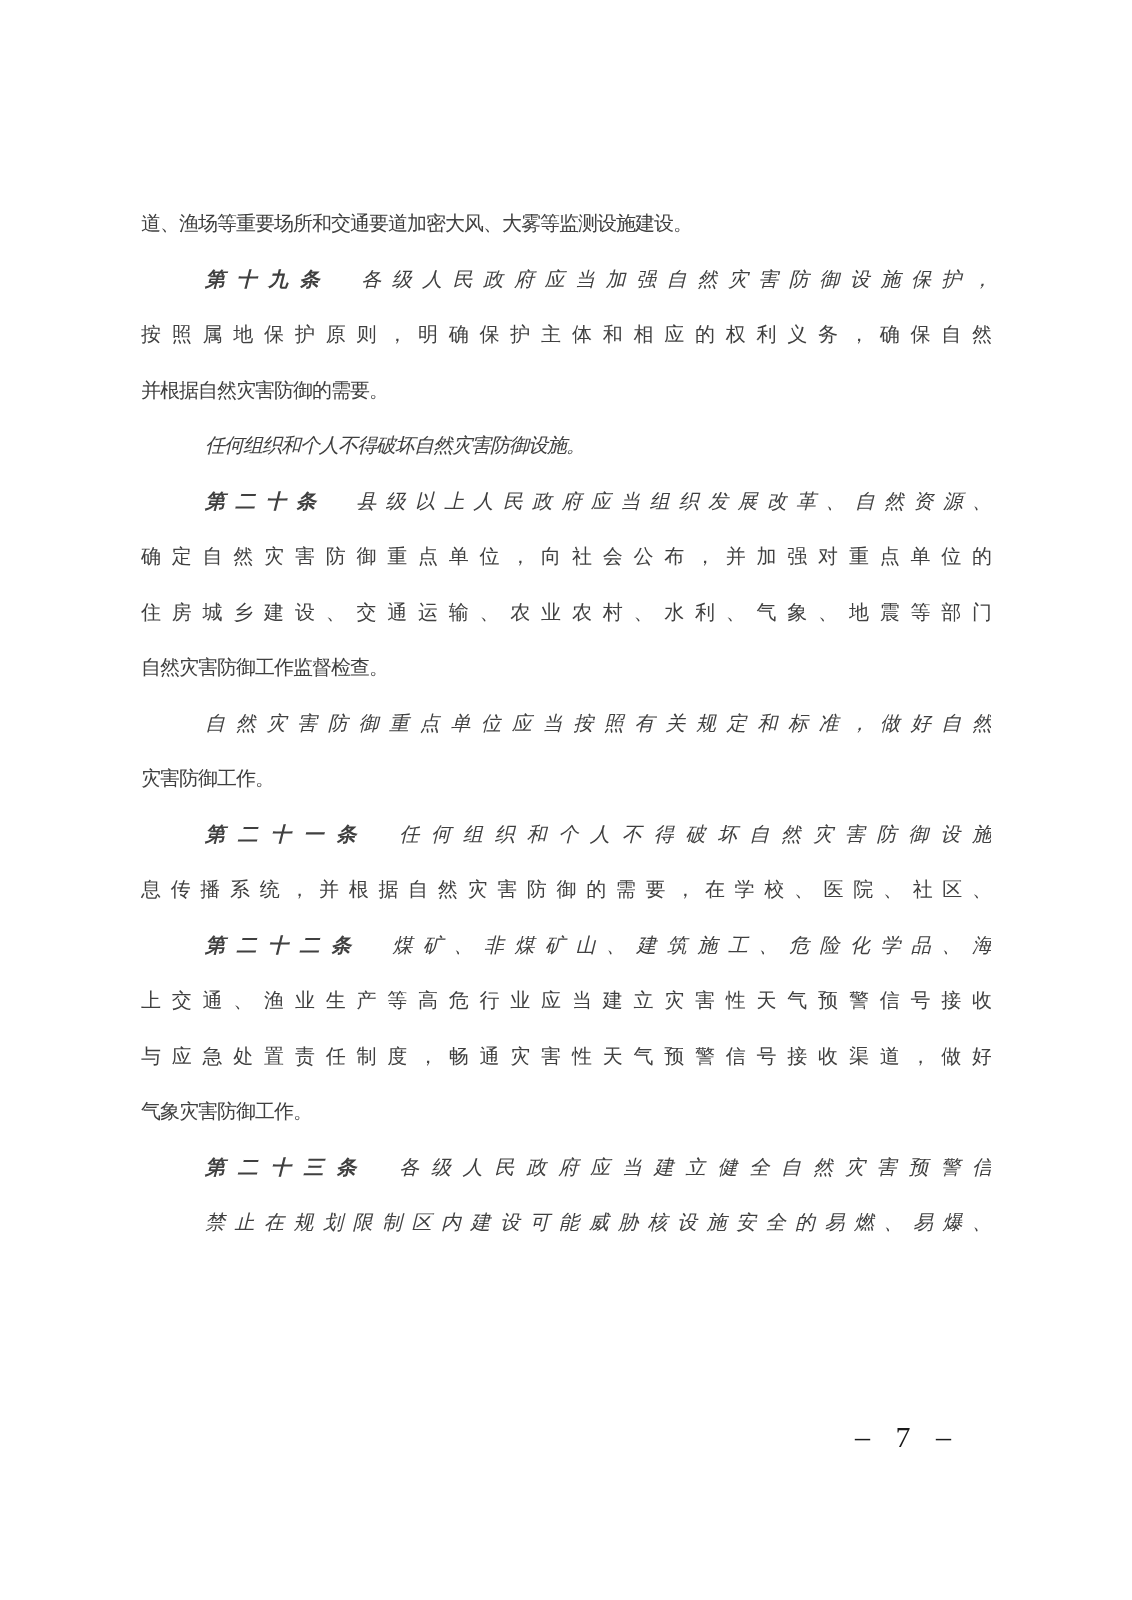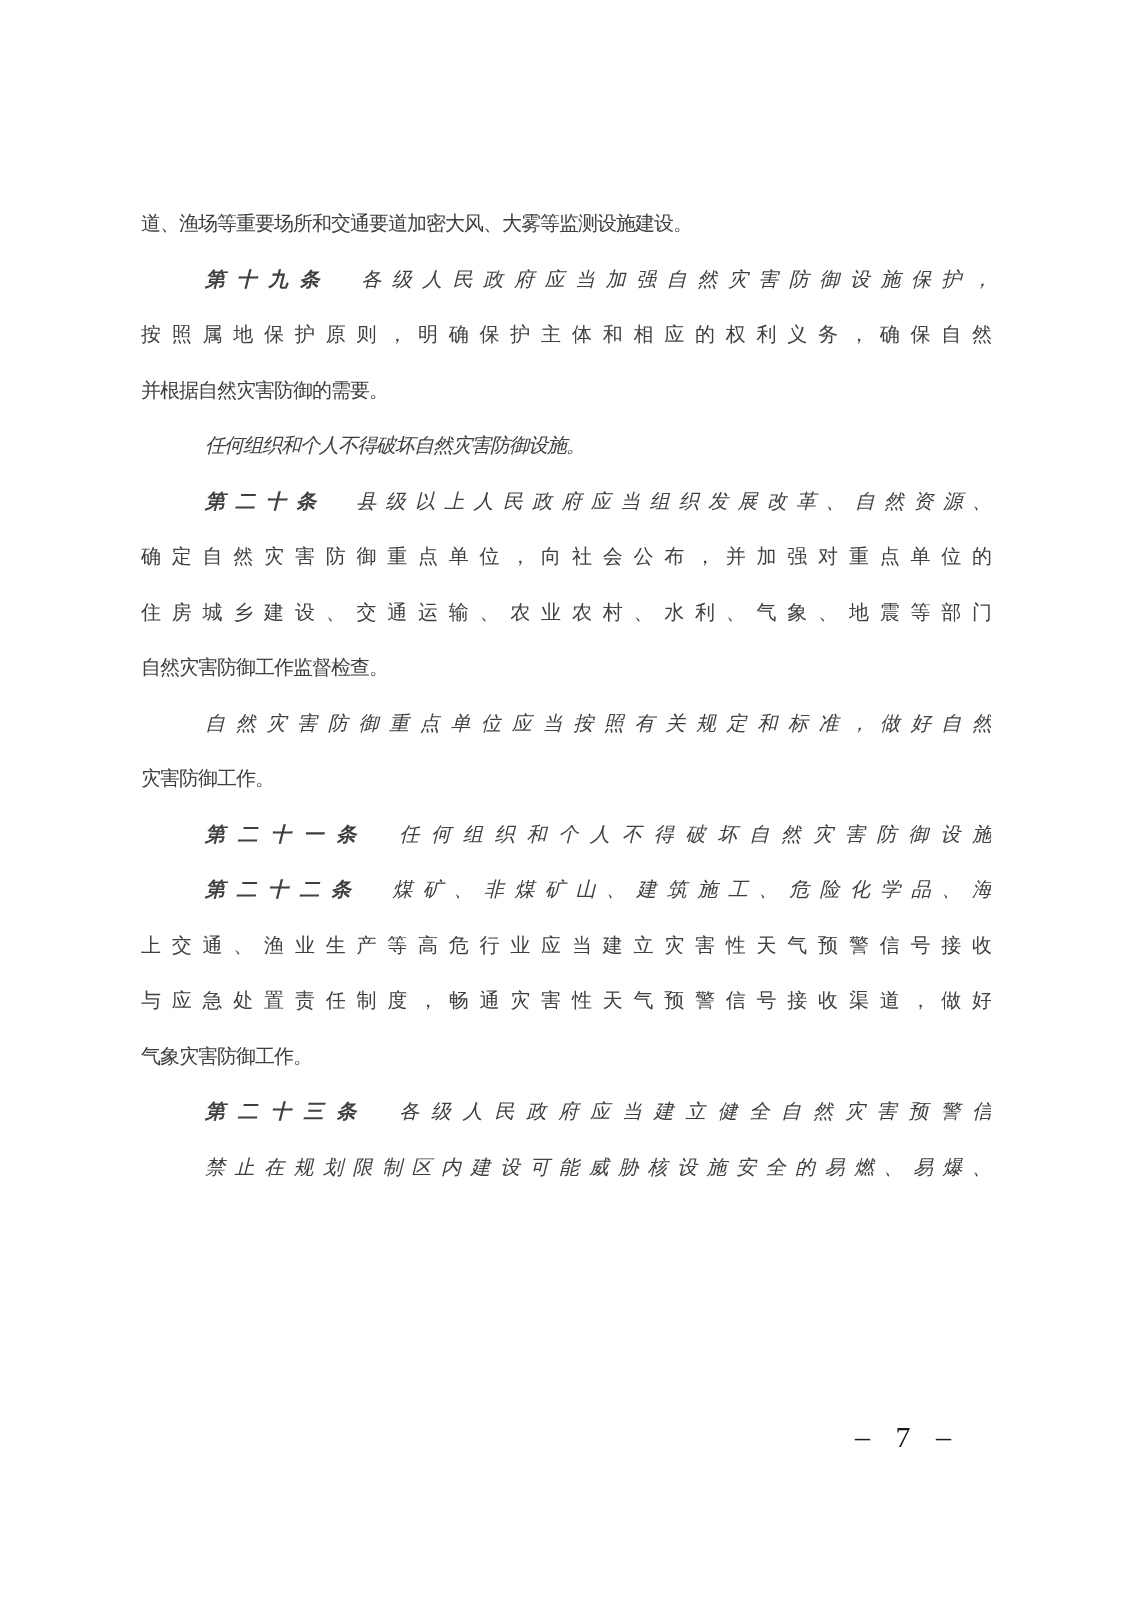--- a/index.html
+++ b/index.html
@@ -74,20 +74,21 @@
       <span class="line fill">确定自然灾害防御重点单位，向社会公布，并加强对重点单位的</span>
       <span class="line fill">住房城乡建设、交通运输、农业农村、水利、气象、地震等部门</span>
       <span class="line">自然灾害防御工作监督检查。</span>
     </div>
     <div class="para indent">
       <span class="line fill">自然灾害防御重点单位应当按照有关规定和标准，做好自然</span>
       <span class="line">灾害防御工作。</span>
     </div>
     <div class="para indent">
       <span class="line fill"><span class="article-heading">第二十一条</span><span>任何组织和个人不得破坏自然灾害防御设施</span></span>
+      <span class="line fill">息传播系统，并根据自然灾害防御的需要，在学校、医院、社区、</span>
     </div>
     <div class="para indent">
       <span class="line fill"><span class="article-heading">第二十二条</span><span>煤矿、非煤矿山、建筑施工、危险化学品、海</span></span>
       <span class="line fill">上交通、渔业生产等高危行业应当建立灾害性天气预警信号接收</span>
       <span class="line fill">与应急处置责任制度，畅通灾害性天气预警信号接收渠道，做好</span>
       <span class="line">气象灾害防御工作。</span>
     </div>
     <div class="para indent">
       <span class="line fill"><span class="article-heading">第二十三条</span><span>各级人民政府应当建立健全自然灾害预警信</span></span>
     </div>

